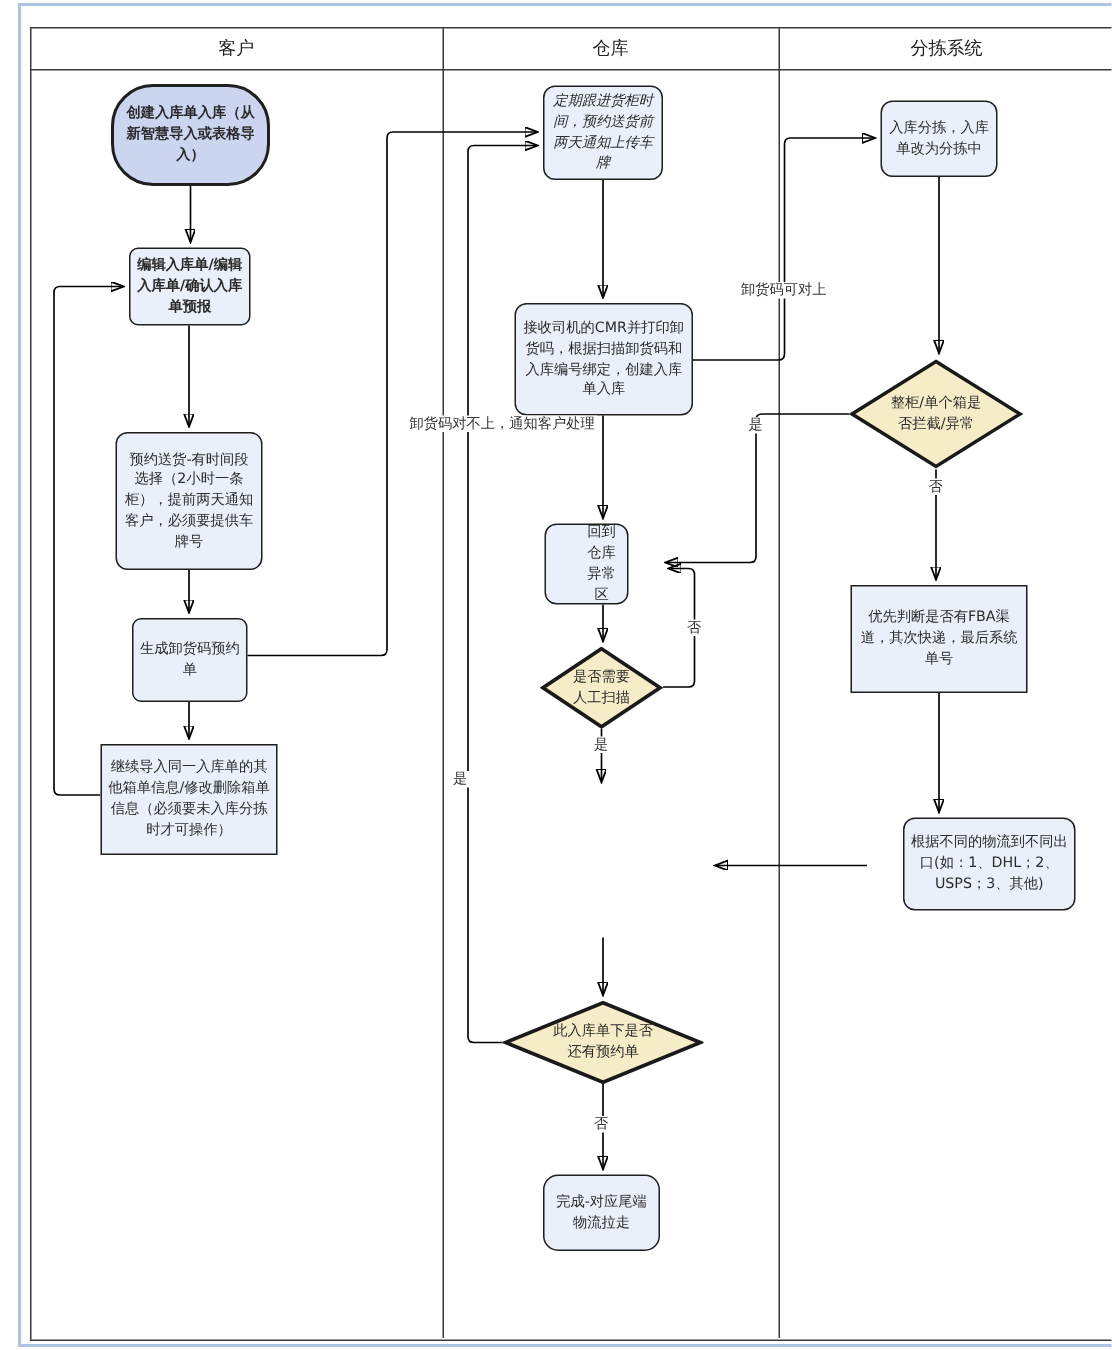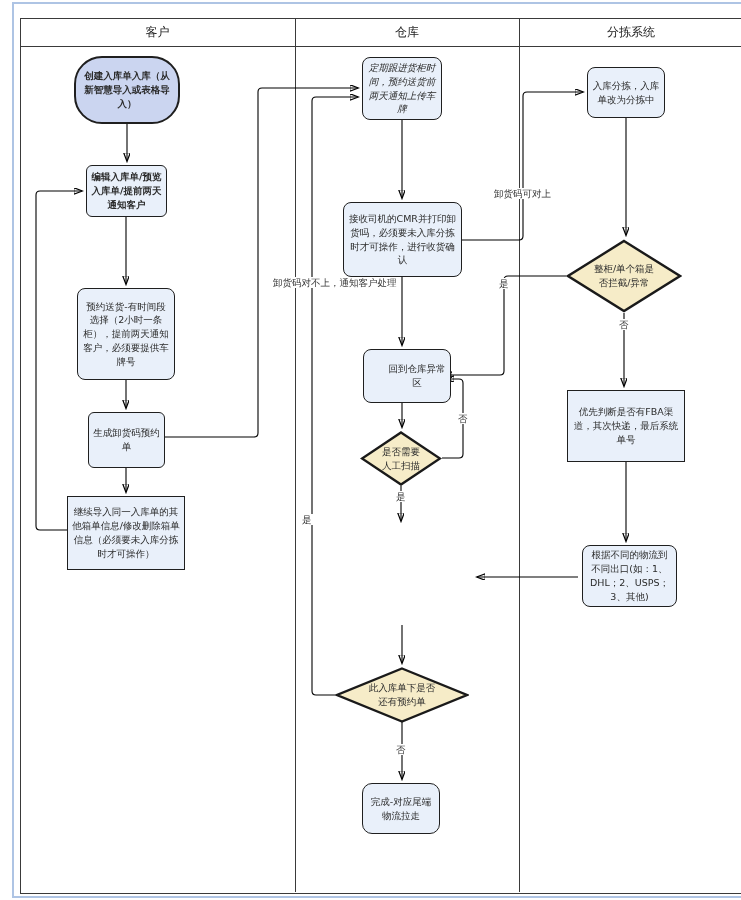--- a/index.html
+++ b/index.html
@@ -28,26 +28,26 @@
   .sharp{border-radius:0;}
   .stadium{border-radius:28px;background:#cbd5f0;border-width:2px;}
 
   #node-create{left:64px;top:56px;width:106px;height:68px;}
   #node-edit{left:76px;top:165px;width:81px;height:52px;border-radius:6px;}
   #node-book{left:67px;top:288px;width:98px;height:92px;}
   #node-gencode{left:78px;top:412px;width:77px;height:56px;border-radius:6px;}
   #node-continue{left:57px;top:496px;width:118px;height:74px;}
   #node-track{left:352px;top:57px;width:80px;height:63px;font-style:italic;}
   #node-cmr{left:333px;top:202px;width:119px;height:75px;}
-  #node-exception{left:353px;top:349px;width:88px;height:54px;padding-left:24px;}
+  #node-exception{left:353px;top:349px;width:56px;height:54px;padding-left:24px;}
   #node-judge{left:323px;top:525px;width:139px;height:100px;}
   #node-done{left:352px;top:783px;width:78px;height:51px;border-radius:10px;}
   #node-sorting{left:577px;top:67px;width:78px;height:51px;}
   #node-fba{left:557px;top:390px;width:118px;height:72px;}
-  #node-outlet{left:572px;top:545px;width:95px;height:62px;}
+  #node-outlet{left:592px;top:545px;width:115px;height:62px;}
 
   .diamond{position:absolute;display:flex;align-items:center;justify-content:center;text-align:center;
     font-size:9.5px;line-height:1.45;}
   .diamond svg{position:absolute;left:0;top:0;}
   .diamond .dtext{position:relative;z-index:2;white-space:pre-line;}
   #node-needscan{left:350px;top:431px;width:82px;height:55px;}
   #node-morebooking{left:325px;top:667px;width:134px;height:56px;}
   #node-intercept{left:556px;top:239px;width:116px;height:74px;}
 
   .edge-label{position:absolute;font-size:9.5px;color:#333;background:#ffffff;padding:0 1px;line-height:1.2;white-space:nowrap;}
@@ -96,27 +96,27 @@
     <path d="M432 458 L449 458 Q453 458 453 454 L453 383 Q453 379 449 379 L436 379" marker-end="url(#arr)"></path>
     <path d="M391 486 L391 521" marker-end="url(#arr)"></path>
     <path d="M392 625 L392 663" marker-end="url(#arr)"></path>
     <path d="M614 313 L614 386" marker-end="url(#arr)"></path>
     <path d="M616 462 L616 541" marker-end="url(#arr)"></path>
     <path d="M568 577 L467 577" marker-end="url(#arr)"></path>
     <path d="M392 722 L392 779" marker-end="url(#arr)"></path>
   </svg>
 
   <div id="node-create" class="node stadium bold">创建入库单入库（从新智慧导入或表格导入）</div>
-  <div id="node-edit" class="node bold">编辑入库单/预览入库单/提前两天通知客户</div>
+  <div id="node-edit" class="node bold">编辑入库单/编辑入库单/确认入库单预报</div>
   <div id="node-book" class="node">预约送货-有时间段选择（2小时一条柜），提前两天通知客户，必须要提供车牌号</div>
   <div id="node-gencode" class="node">生成卸货码预约单</div>
   <div id="node-continue" class="node sharp">继续导入同一入库单的其他箱单信息/修改删除箱单信息（必须要未入库分拣时才可操作）</div>
 
   <div id="node-track" class="node">定期跟进货柜时间，预约送货前两天通知上传车牌</div>
-  <div id="node-cmr" class="node">接收司机的CMR并打印卸货吗，必须要未入库分拣时才可操作，进行收货确认</div>
+  <div id="node-cmr" class="node">接收司机的CMR并打印卸货吗，根据扫描卸货码和入库编号绑定，创建入库单入库</div>
   <div id="node-exception" class="node">回到仓库异常区</div>
 
   <div id="node-needscan" class="diamond">
     <svg width="82" height="55" viewBox="0 0 82 55">
       <polygon points="41,1.5 80,27.5 41,53.5 2,27.5" fill="#f6ecc8" stroke="#1a1a1a" stroke-width="2.4"></polygon>
     </svg>
     <span class="dtext">是否需要
 人工扫描</span>
   </div>
 

